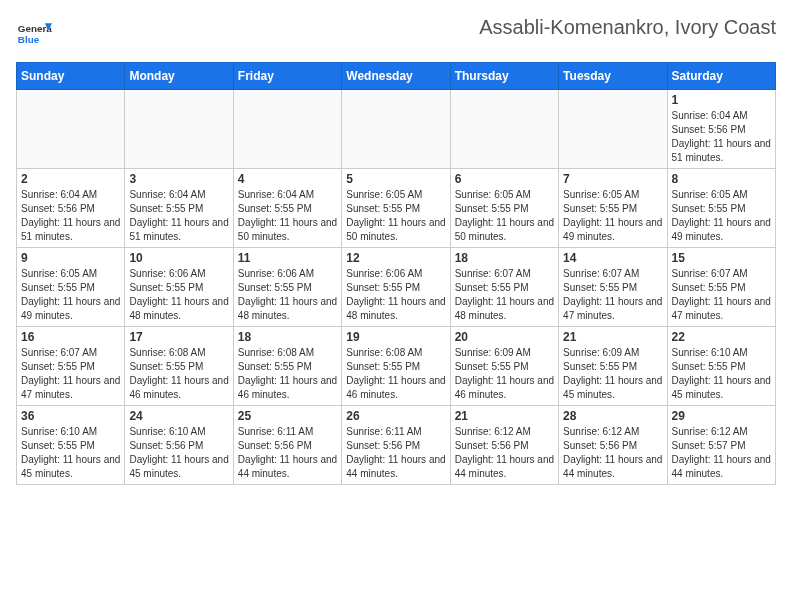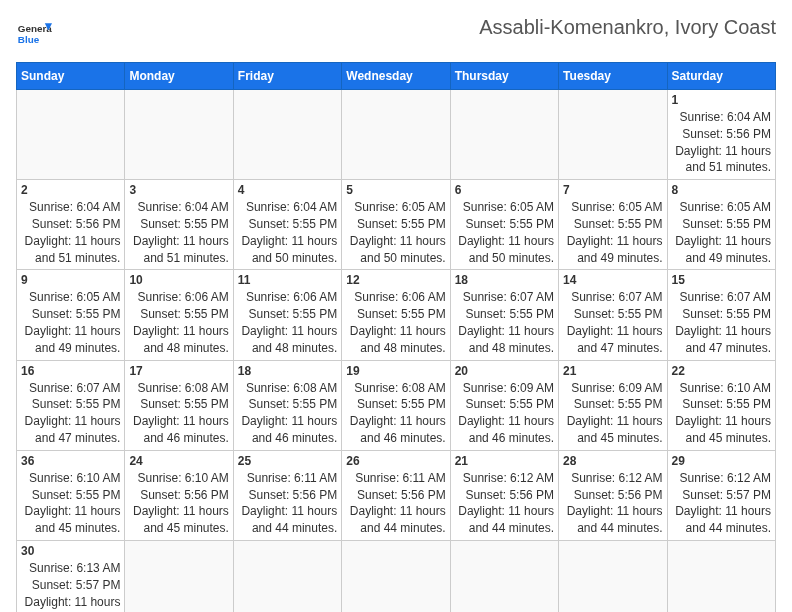--- a/index.html
+++ b/index.html
@@ -64,24 +64,23 @@
     .calendar td.empty {
       background: #f9f9f9;
     }
     .day-number {
       font-size: 12px;
       font-weight: bold;
       color: #333;
       margin-bottom: 2px;
     }
     .day-info {
-      font-size: 12px;
+      font-size: 10px;
       line-height: 1.4;
       color: #333;
-      text-align: right;
     }
     .last-row td {
       min-height: 60px;
     }
   </style>
 </head>
 <body>
 
 <div class="header-section">
   <div class="logo">
@@ -234,26 +233,14 @@
         </td>
         <td>
           <div class="day-number">28</div>
           <div class="day-info">Sunrise: 6:12 AM<br>Sunset: 5:56 PM<br>Daylight: 11 hours and 44 minutes.</div>
         </td>
         <td>
           <div class="day-number">29</div>
           <div class="day-info">Sunrise: 6:12 AM<br>Sunset: 5:57 PM<br>Daylight: 11 hours and 44 minutes.</div>
         </td>
       </tr>
-      <tr class="last-row">
-        <td>
-          <div class="day-number">30</div>
-          <div class="day-info">Sunrise: 6:13 AM<br>Sunset: 5:57 PM<br>Daylight: 11 hours and 43 minutes.</div>
-        </td>
-        <td class="empty"></td>
-        <td class="empty"></td>
-        <td class="empty"></td>
-        <td class="empty"></td>
-        <td class="empty"></td>
-        <td class="empty"></td>
-      </tr>
     </tbody>
 </table>
 
 </body></html>

